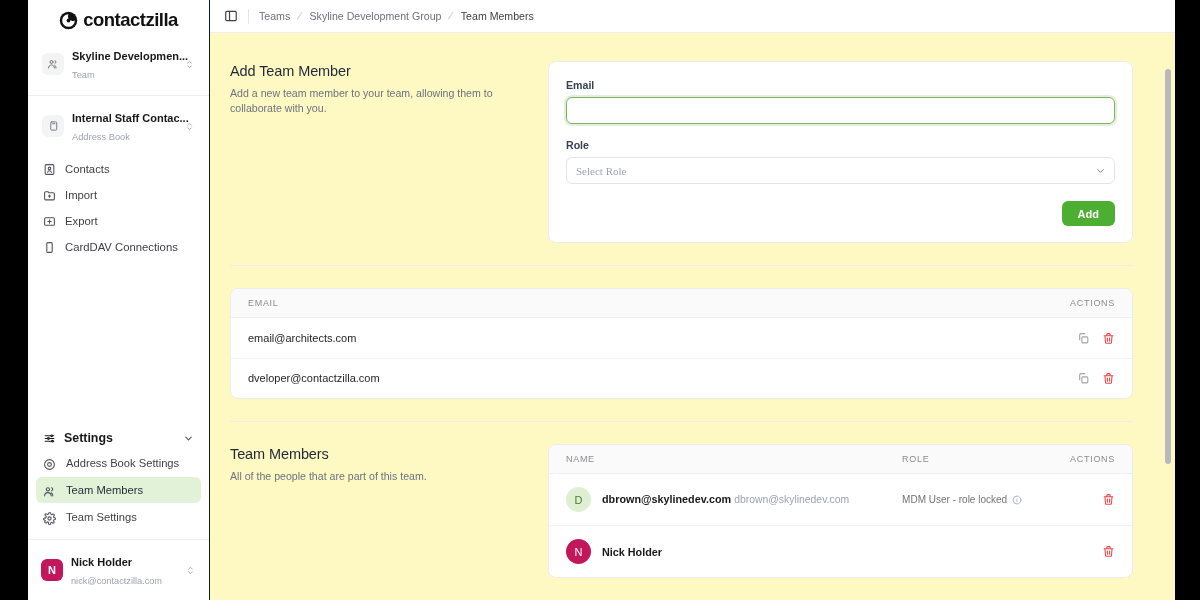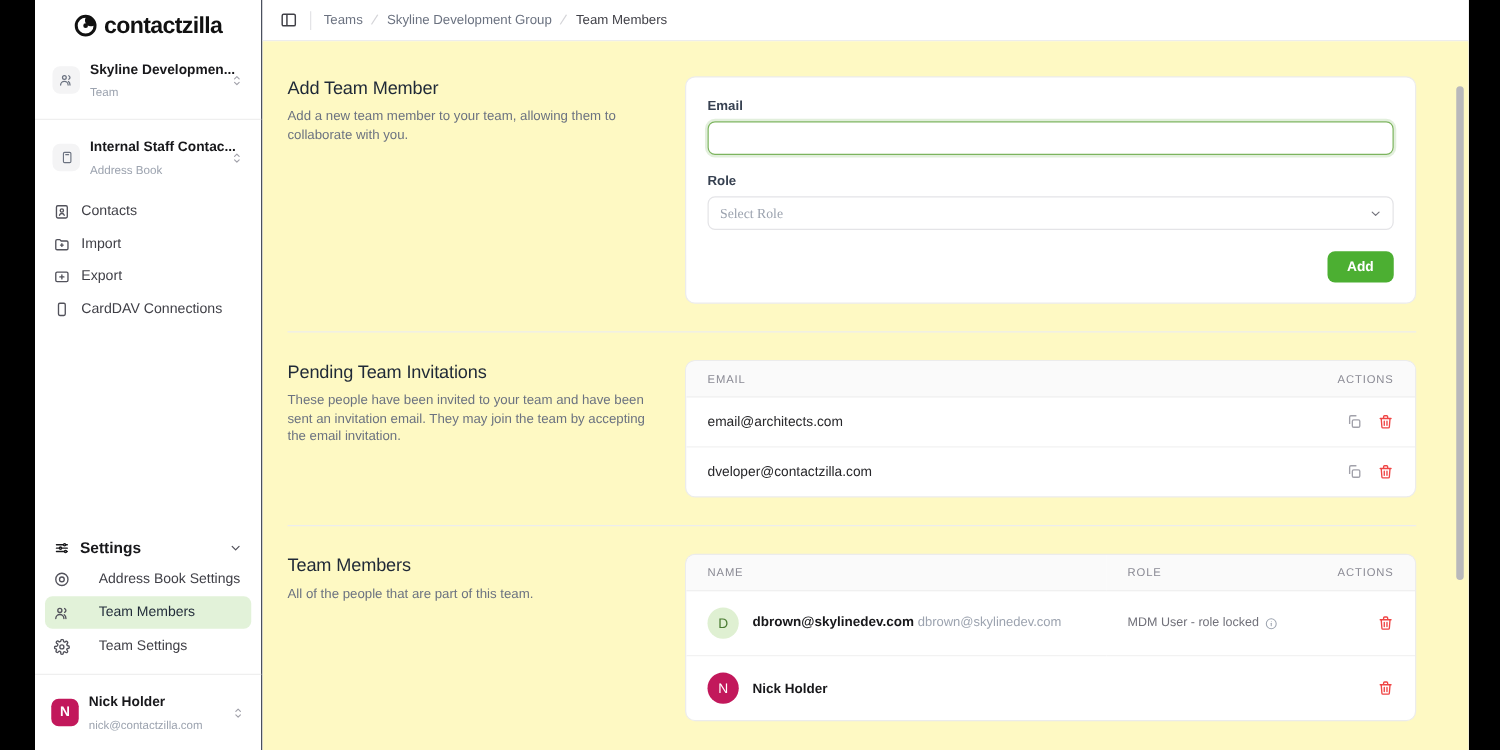--- a/index.html
+++ b/index.html
@@ -89,21 +89,21 @@
   .settings-group { padding: 0 8px; }
   .settings-head {
     display: flex; align-items: center; gap: 8px;
     padding: 5px 7px;
     font-size: 12.4px; font-weight: 700; color: #18181b;
     cursor: pointer;
     border-radius: 6px;
   }
   .settings-head .grow { flex: 1; }
   .sub-item {
-    display: flex; align-items: center; gap: 23px;
+    display: flex; align-items: flex-end; gap: 10px;
     padding: 5px 7px;
     margin-bottom: 1px;
     border-radius: 6px;
     font-size: 11.2px;
     color: #3f3f46;
     cursor: pointer;
     line-height: 16px;
   }
   .sub-item.active {
     background: #e2f2d9;
@@ -491,24 +491,20 @@
               <div class="btn-row">
                 <button class="btn-add">Add</button>
               </div>
             </div>
           </div>
         </section>
 
         <div class="hr"></div>
 
         <section class="section">
-          <div class="section-left">
-            <h2 class="sec-title">Pending Team Invitations</h2>
-            <p class="sec-desc">These people have been invited to your team and have been sent an invitation email. They may join the team by accepting the email invitation.</p>
-          </div>
           <div class="section-right">
             <div class="card">
               <table class="tbl">
                 <thead>
                   <tr>
                     <th>EMAIL</th>
                     <th class="right">ACTIONS</th>
                   </tr>
                 </thead>
                 <tbody>

